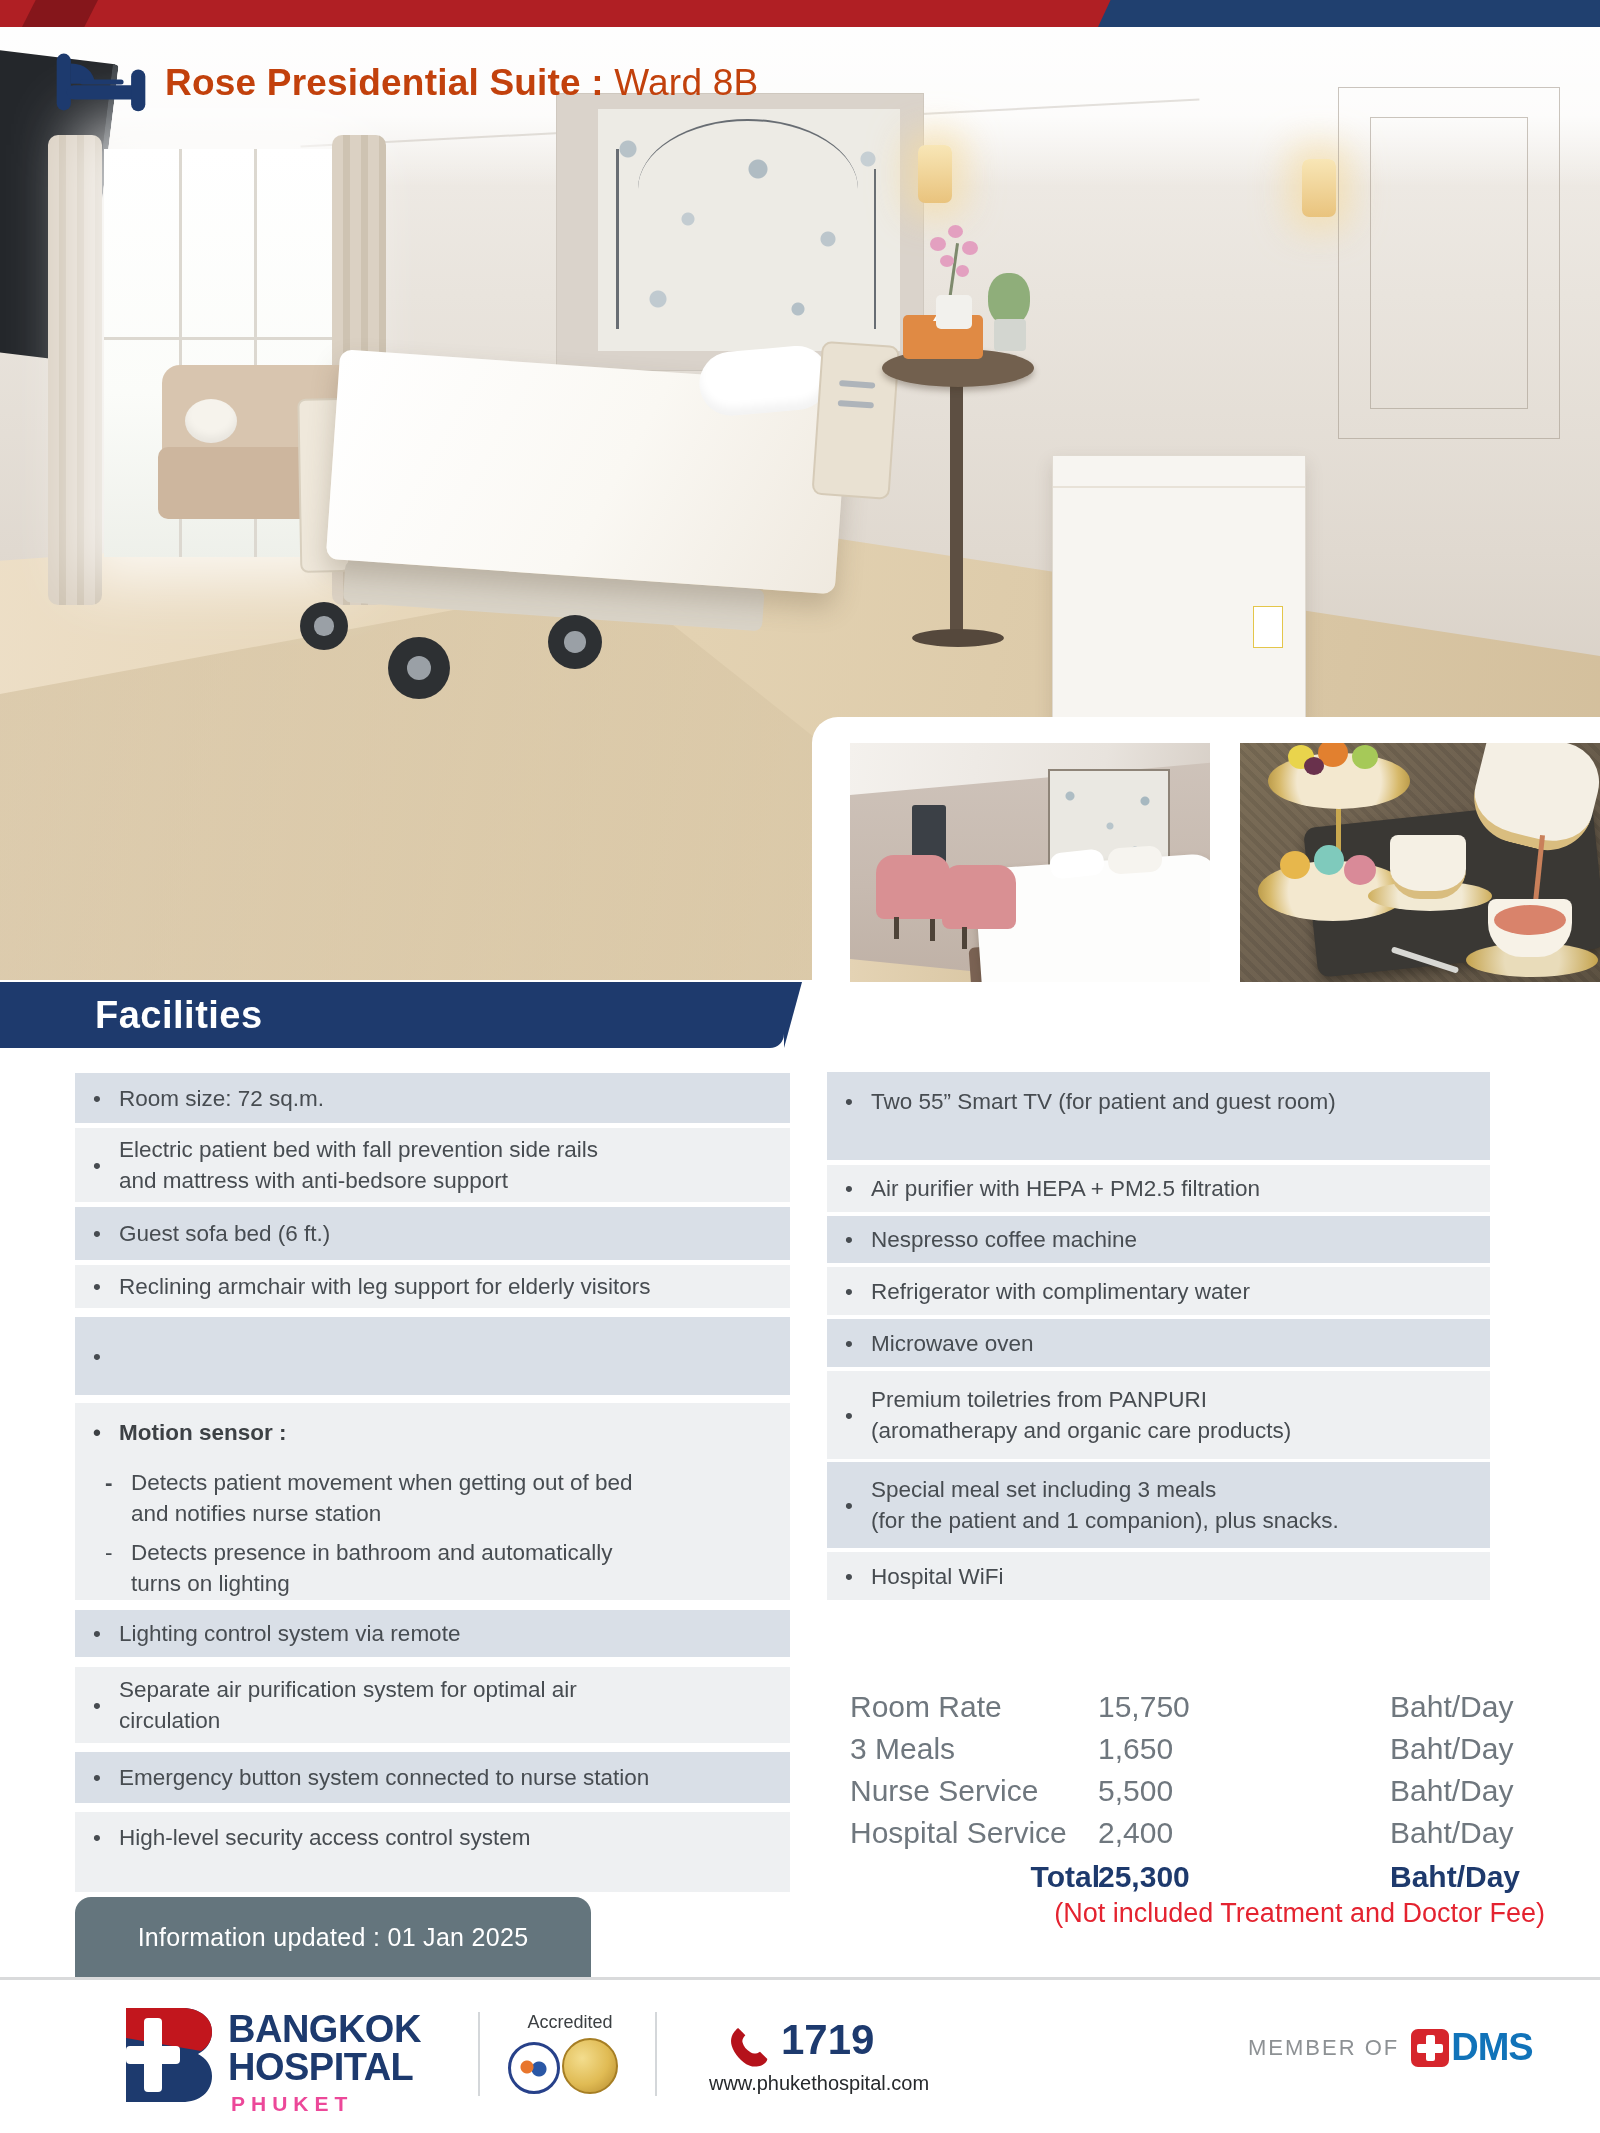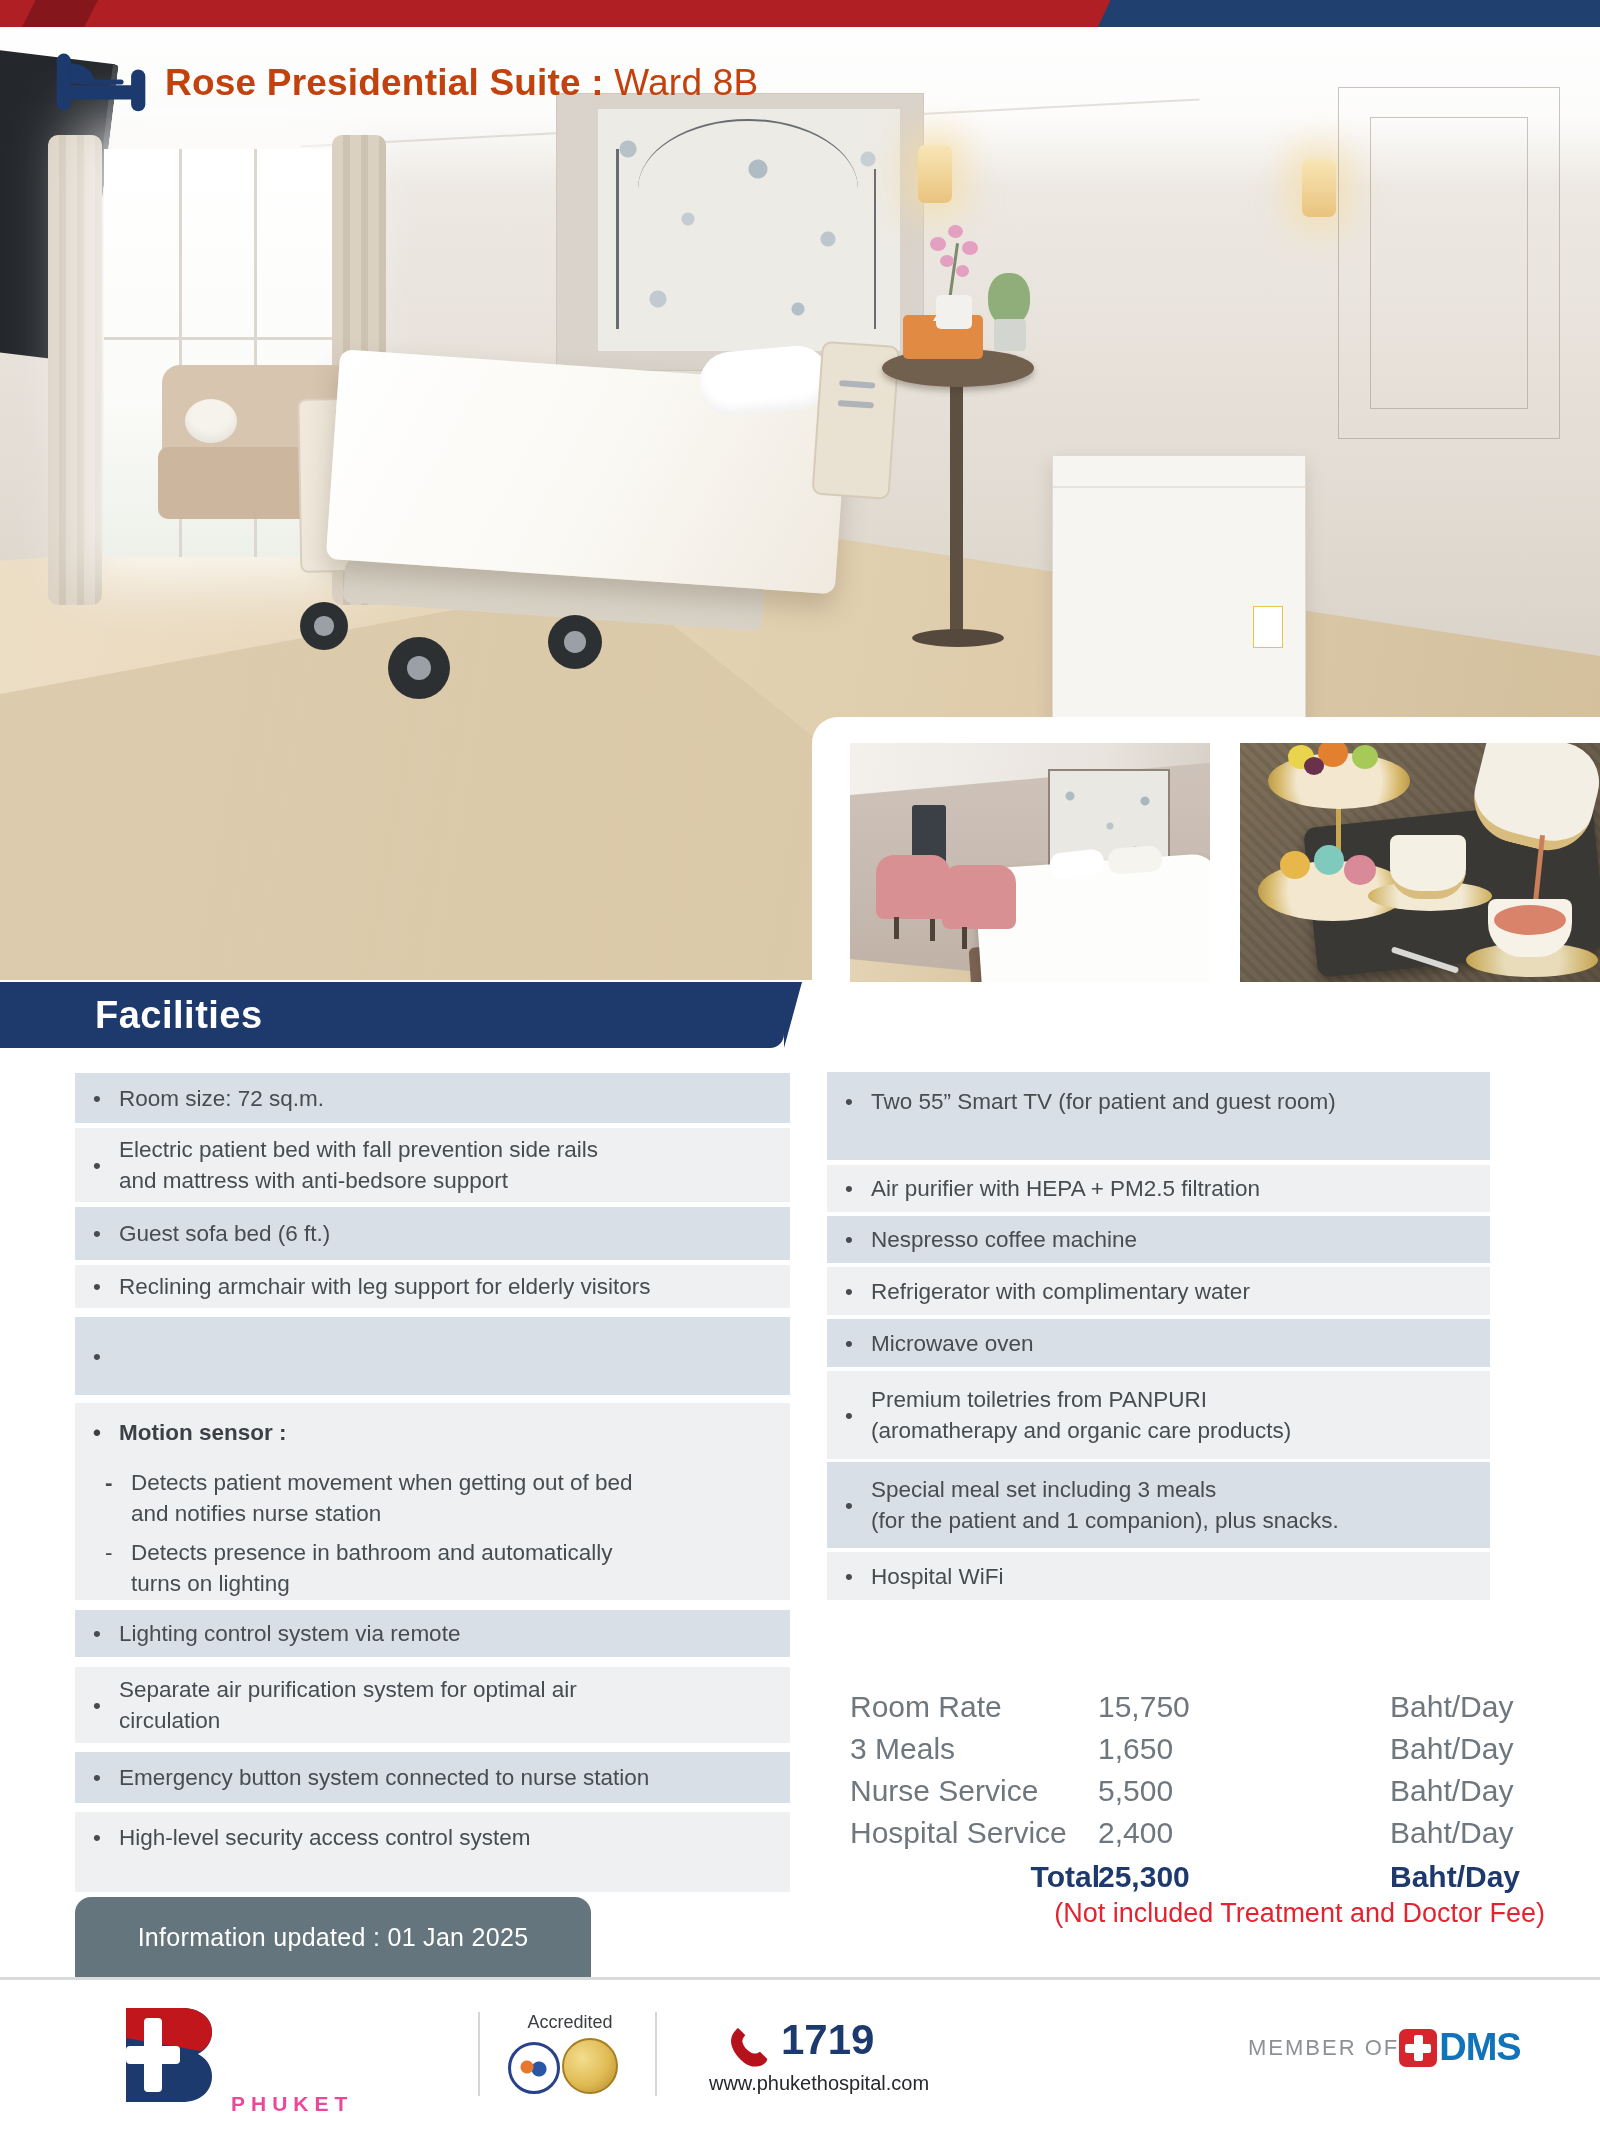--- a/index.html
+++ b/index.html
@@ -202,21 +202,21 @@
       background-image:radial-gradient(circle 7px at 16px 22px,#e8762d 0 6px,transparent 7px),
         radial-gradient(circle 8px at 28px 24px,#2a57a5 0 7px,transparent 8px);}
   .seal-gold{left:562px;top:2038px;width:52px;height:52px;
       background:radial-gradient(circle at 35% 35%,#f3dd8e 0%,#e0bb54 55%,#b3882c 100%);
       border:2px solid #a67e24;}
   .phone-block{left:705px;top:2016px;}
   .phone-icon{position:absolute;left:22px;top:10px;width:44px;height:44px;}
   .phone-number{position:absolute;left:76px;top:0;font-size:42px;font-weight:bold;color:#1d3a6e;}
   .website{position:absolute;left:-16px;top:56px;width:260px;text-align:center;font-size:20px;color:#26292c;}
   .member{left:1248px;top:2026px;display:flex;align-items:center;}
-  .member-of{font-size:22px;color:#8d9194;letter-spacing:2px;margin-right:0;}
+  .member-of{font-size:22px;color:#8d9194;letter-spacing:2px;margin-right:12px;}
   .bdms-mark{position:relative;width:38px;height:38px;background:#d6252c;border-radius:7px;margin-right:2px;}
   .bdms-mark .pv{position:absolute;left:15px;top:6px;width:9px;height:26px;background:#ffffff;border-radius:2px;}
   .bdms-mark .ph{position:absolute;left:6px;top:15px;width:26px;height:9px;background:#ffffff;border-radius:2px;}
   .bdms-text{font-size:38px;font-weight:bold;color:#1173b9;letter-spacing:-1px;}
 </style>
 </head>
 <body>
 
 <div class="page">
 
@@ -467,20 +467,24 @@
     </div>
   <div class="abs page-split"></div>
 
   <div class="abs footer"></div>
   <svg class="abs logo-mark" viewBox="0 0 92 94">
     <path d="M6 0 H62 C80 0 92 10 92 24 C92 34 86 42 78 46 C86 50 92 58 92 68 C92 84 80 94 62 94 H6 Z" fill="#1d3a6e"></path>
     <path d="M6 0 H62 C80 0 92 10 92 24 C92 32 88 39 81 43 L6 30 Z" fill="#c2161d"></path>
     <rect x="24" y="10" width="18" height="74" rx="4" fill="#ffffff"></rect>
     <rect x="6" y="38" width="54" height="18" rx="4" fill="#ffffff"></rect>
   </svg>
+  <div class="abs logo-text">
+    <div>BANGKOK</div>
+    <div>HOSPITAL</div>
+  </div>
   <div class="abs logo-city">PHUKET</div>
 
   <div class="vdiv" style="left:478px;"></div>
   <div class="abs accredited">Accredited</div>
   <div class="seal seal-blue"></div>
   <div class="seal seal-gold"></div>
   <div class="vdiv" style="left:655px;"></div>
 
   <div class="abs phone-block">
     <svg class="phone-icon" viewBox="0 0 48 48">

